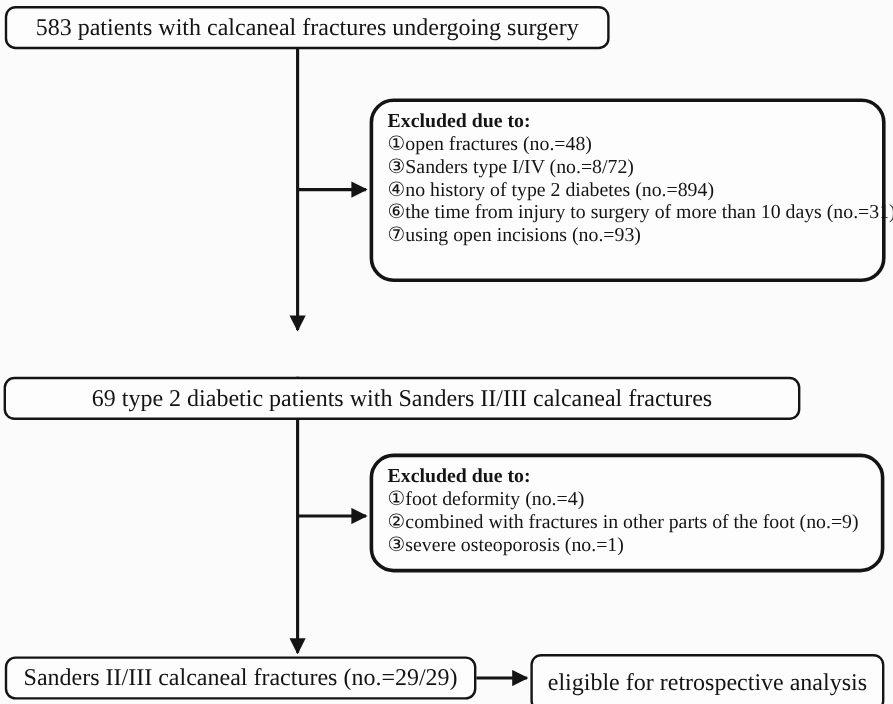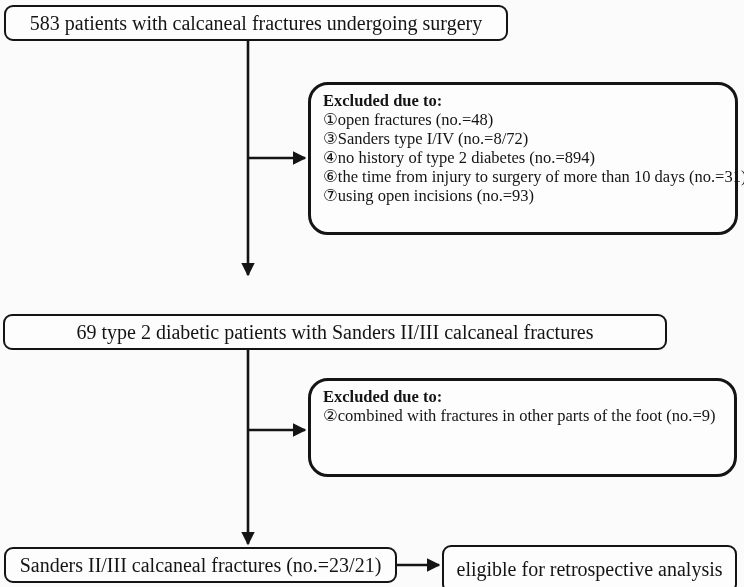--- a/index.html
+++ b/index.html
@@ -91,24 +91,26 @@
     <div class="excl-item">⑥the time from injury to surgery of more than 10 days (no.=31)</div>
     <div class="excl-item">⑦using open incisions (no.=93)</div>
   </div>
 
   <div class="box rect" id="node-middle">
     <span>69 type 2 diabetic patients with Sanders II/III calcaneal fractures</span>
   </div>
 
   <div class="box round" id="node-exclusion-2">
     <div class="excl-title">Excluded due to:</div>
+    <div class="excl-item">①foot deformity (no.=4)</div>
     <div class="excl-item">②combined with fractures in other parts of the foot (no.=9)</div>
+    <div class="excl-item">③severe osteoporosis (no.=1)</div>
   </div>
 
   <div class="box rect" id="node-bottom-left">
-    <span>Sanders II/III calcaneal fractures (no.=23/21)</span>
+    <span>Sanders II/III calcaneal fractures (no.=29/29)</span>
   </div>
 
   <div class="box rect" id="node-bottom-right">
     <span>eligible for retrospective analysis</span>
   </div>
 
 </div>
 
 </body></html>

